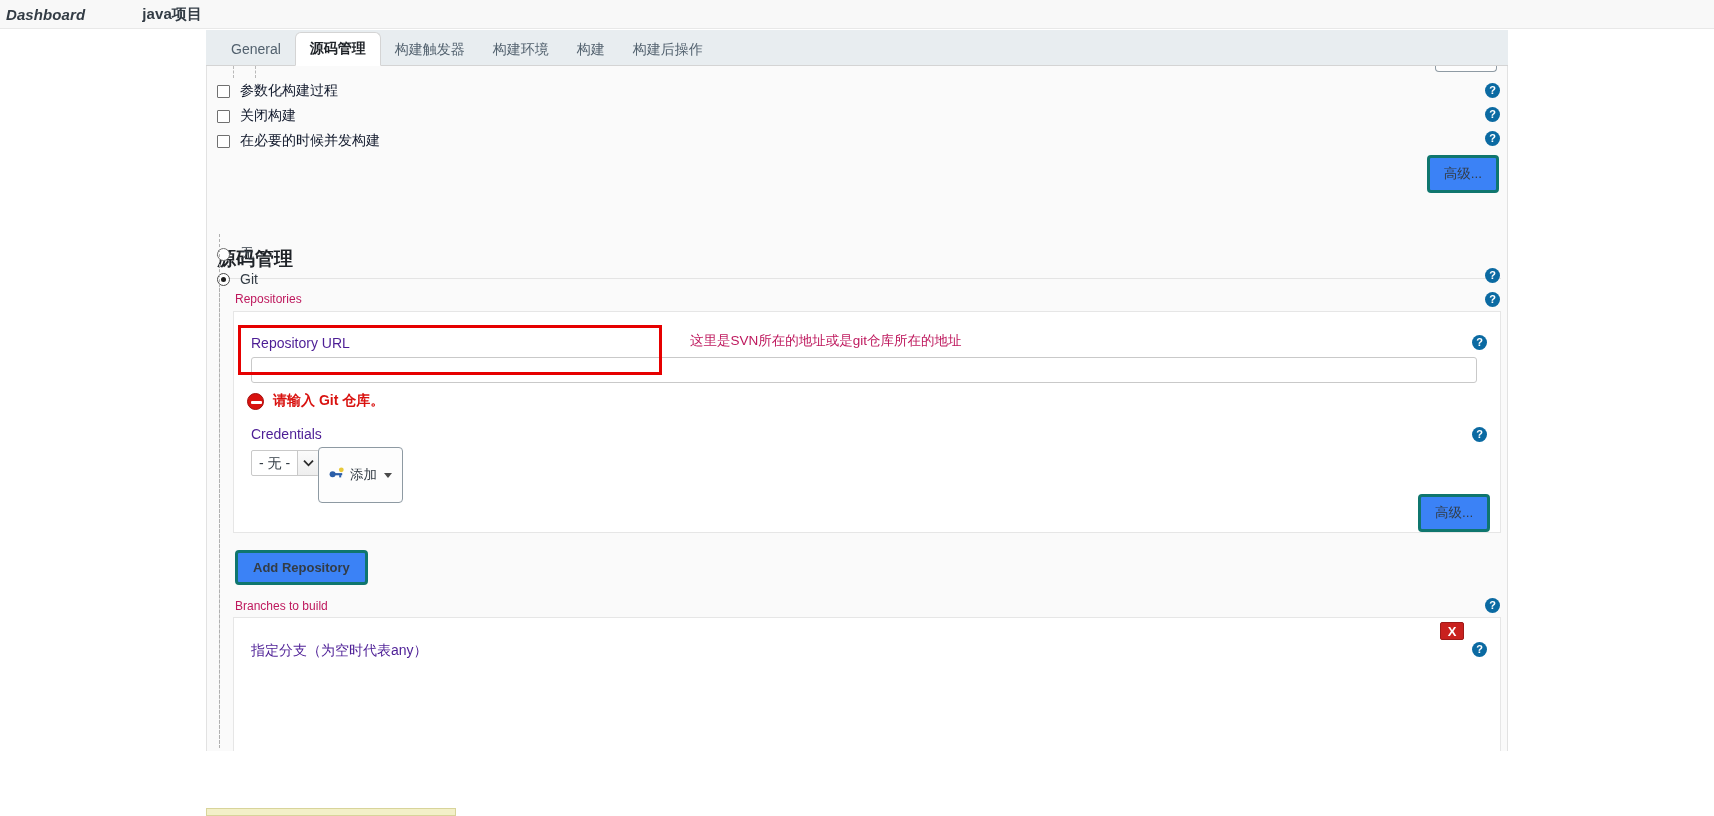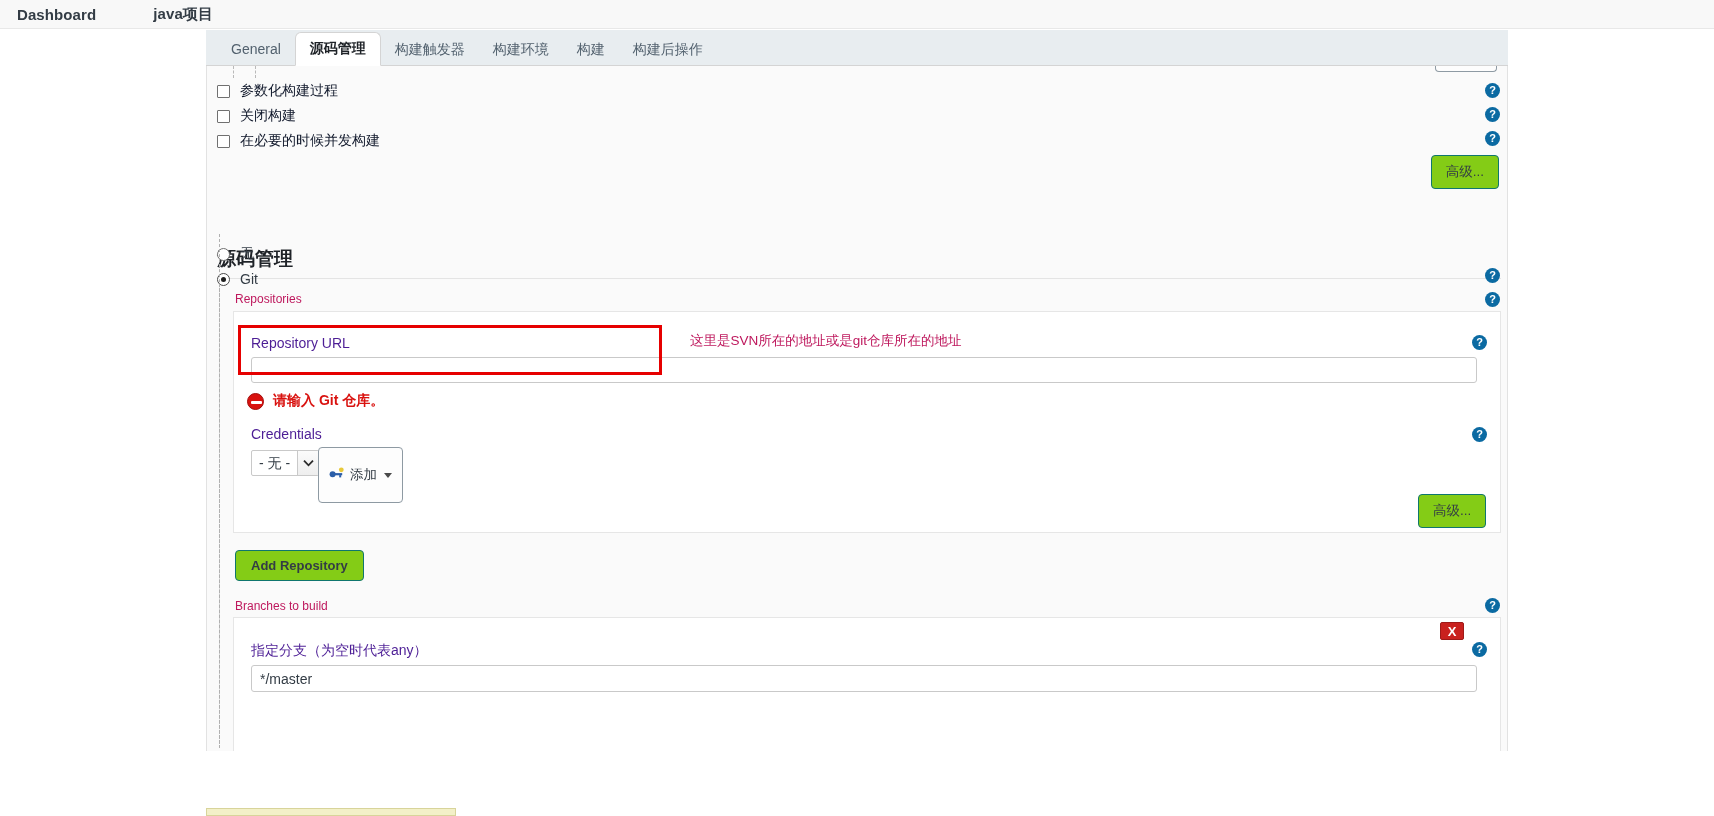--- a/index.html
+++ b/index.html
@@ -17,21 +17,21 @@
     position: absolute; left: 0; top: 0;
     width: 1714px; height: 29px;
     background: #f8f8f8;
     border-bottom: 1px solid #e8e8e8;
     display: flex; align-items: center;
   }
   .crumb {
     font-size: 15px; font-weight: bold; color: #333c45;
     letter-spacing: 0.1px;
   }
-  .crumb-dashboard { margin-left: 17px; }
+  .crumb-dashboard { margin-left: 6px; font-style: italic; }
   .crumb-project { margin-left: 57px; font-weight: bold; }
 
   
   .tabstrip {
     position: absolute; left: 206px; top: 30px;
     width: 1302px; height: 36px;
     background: #e8edf0;
     display: flex; align-items: flex-end;
     border-bottom: 1px solid #d4d4d4;
   }
@@ -114,22 +114,22 @@
     position: absolute;
     width: 15px; height: 15px; border-radius: 50%;
     background: #0b6aa2;
     color: #ffffff; font-size: 11px; font-weight: bold;
     line-height: 15px; text-align: center;
     cursor: pointer; font-family: "Liberation Sans", sans-serif;
   }
 
   
   .btn {
-    background: #84cc16;
-    border: 1px solid #0f766e;
+    background: #3b82f6;
+    border: 3px solid #0f766e;
     border-radius: 4px;
     font-size: 13px; color: #333c45;
     font-weight: bold;
     padding: 7px 15px;
     cursor: pointer;
     white-space: nowrap;
     font-family: "Liberation Sans", sans-serif;
   }
   .btn-adv { font-weight: normal; padding: 7px 14px; font-size: 13.5px; }
 
@@ -403,19 +403,18 @@
   <div class="help" style="left:1278px; top:532px">?</div>
 
   <div class="branch-card"></div>
   <div class="guide-git"></div>
 
   <div class="inner-label" style="left:44px; top:576px">指定分支（为空时代表any）</div>
 
   <div class="x-btn" style="left:1233px; top:556px">X</div>
   <div class="help" style="left:1265px; top:576px">?</div>
 
-  <input class="txtinput" style="left: 44px; top: 599px; width: 1226px; height: 27px;" value="*/master">
 
  </div>
 </div>
 
 <div class="bottom-strip"></div>
 <div class="bottom-yellow"></div>
 
 </body></html>

